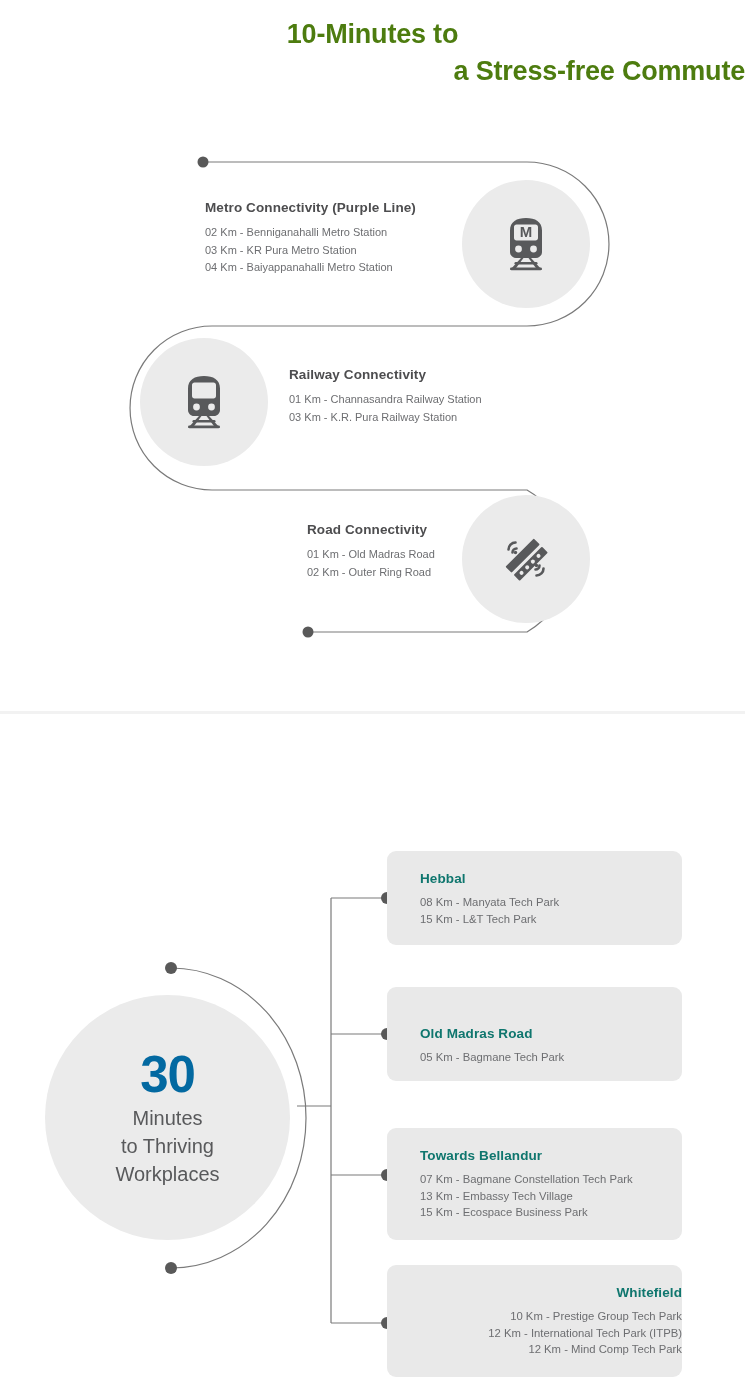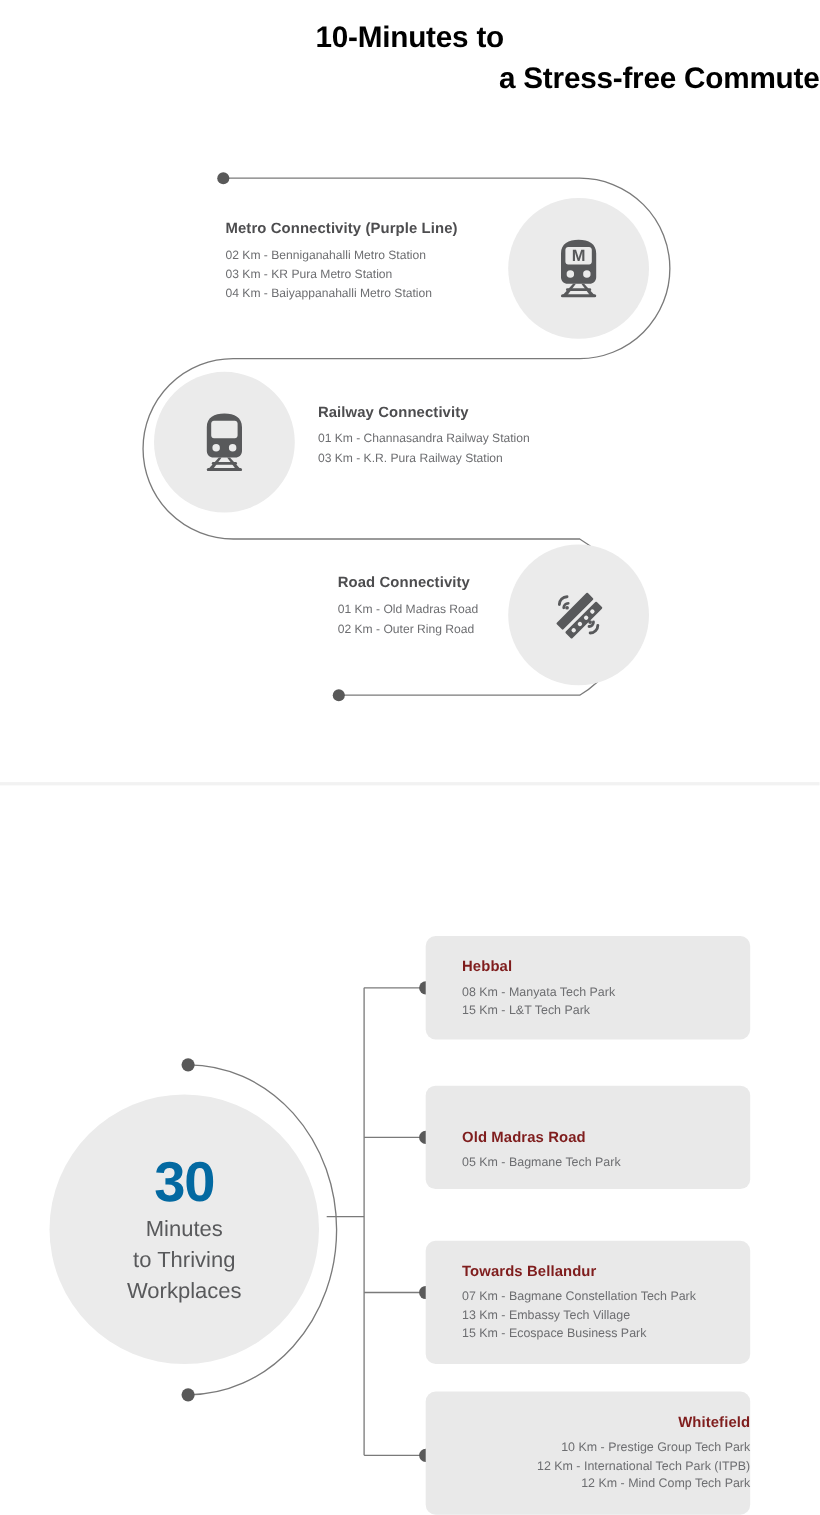--- a/index.html
+++ b/index.html
@@ -20,21 +20,21 @@
   .page-title {
     position: absolute;
     top: 16px;
     left: 0;
     width: 745px;
     text-align: center;
     font-size: 27px;
     font-weight: bold;
     line-height: 37px;
     letter-spacing: -0.2px;
-    color: #000000;
+    color: #4d7c0f;
   }
   .page-title .line2 { display: block; text-align: right; }
 
   
   #top-section {
     position: absolute;
     top: 0; left: 0;
     width: 745px;
     height: 712px;
   }
@@ -140,21 +140,21 @@
     left: 387px;
     width: 295px;
     background: #e9e9e9;
     border-radius: 9px;
     box-sizing: border-box;
     padding: 20px 0 20px 33px;
   }
   .dest-title {
     font-size: 13.5px;
     font-weight: bold;
-    color: #7f1d1d;
+    color: #0f766e;
     letter-spacing: 0.1px;
     margin-bottom: 8px;
     white-space: nowrap;
   }
   .dest-line {
     font-size: 11.3px;
     color: #6d6e71;
     line-height: 16.5px;
     white-space: nowrap;
   }

